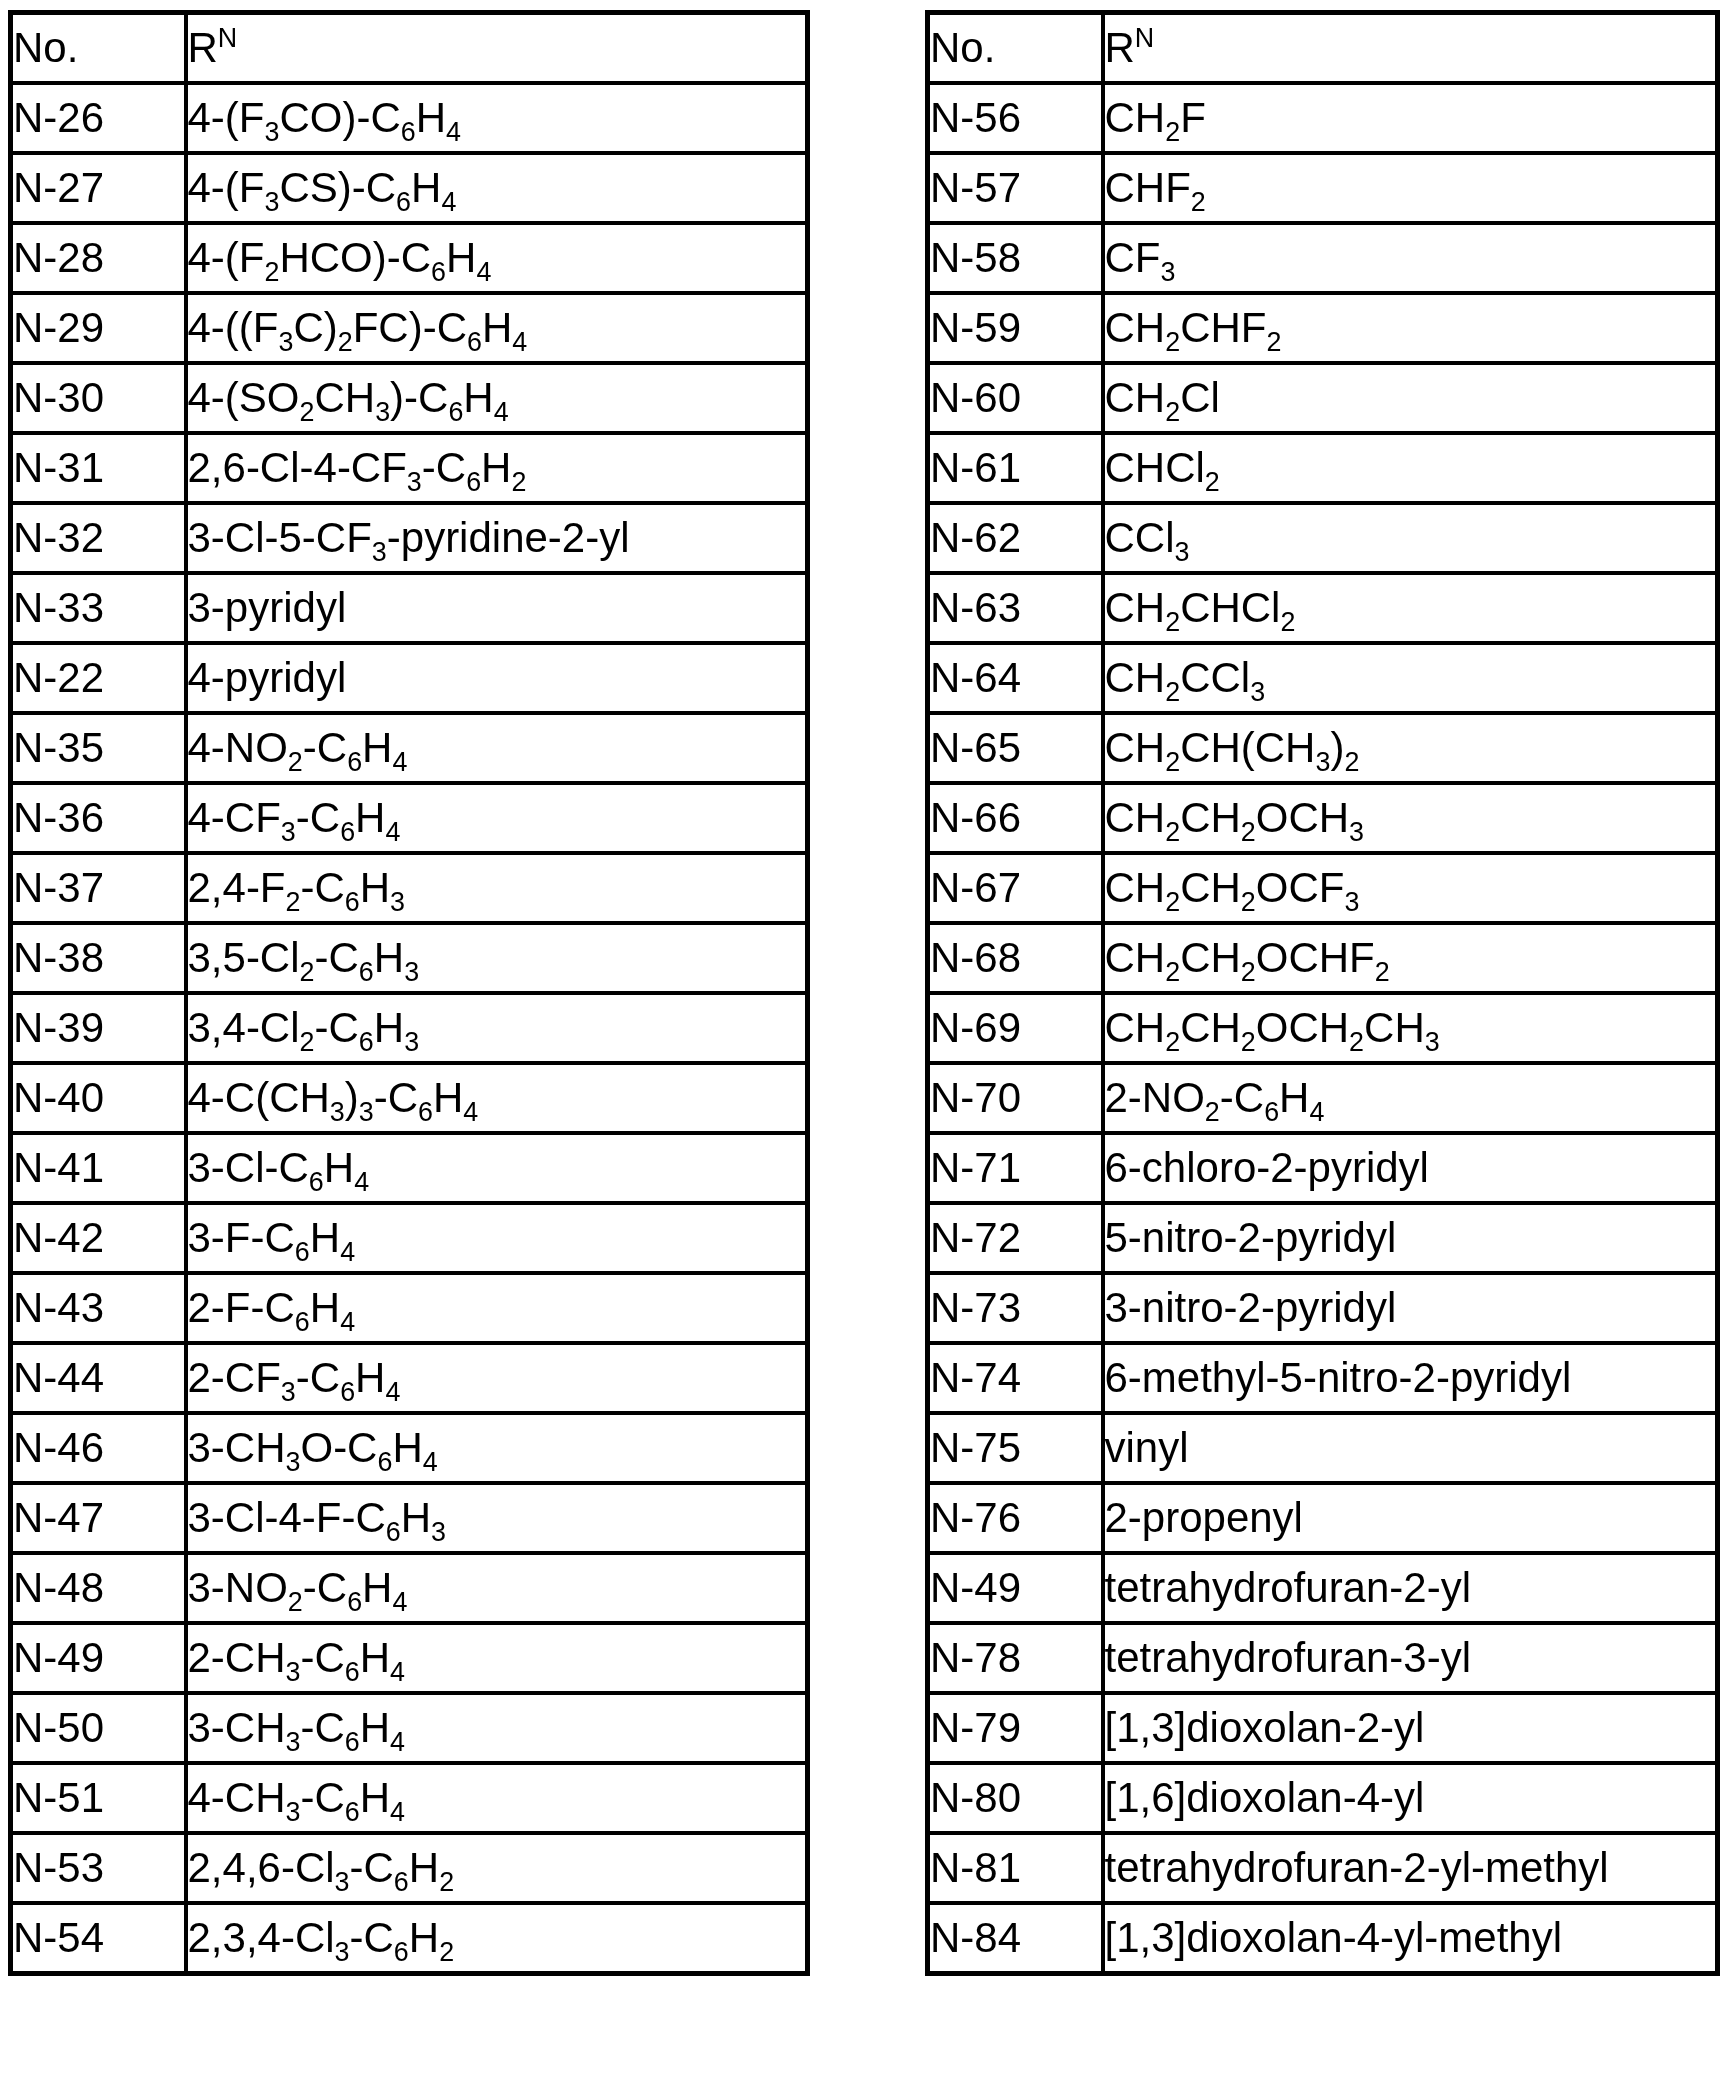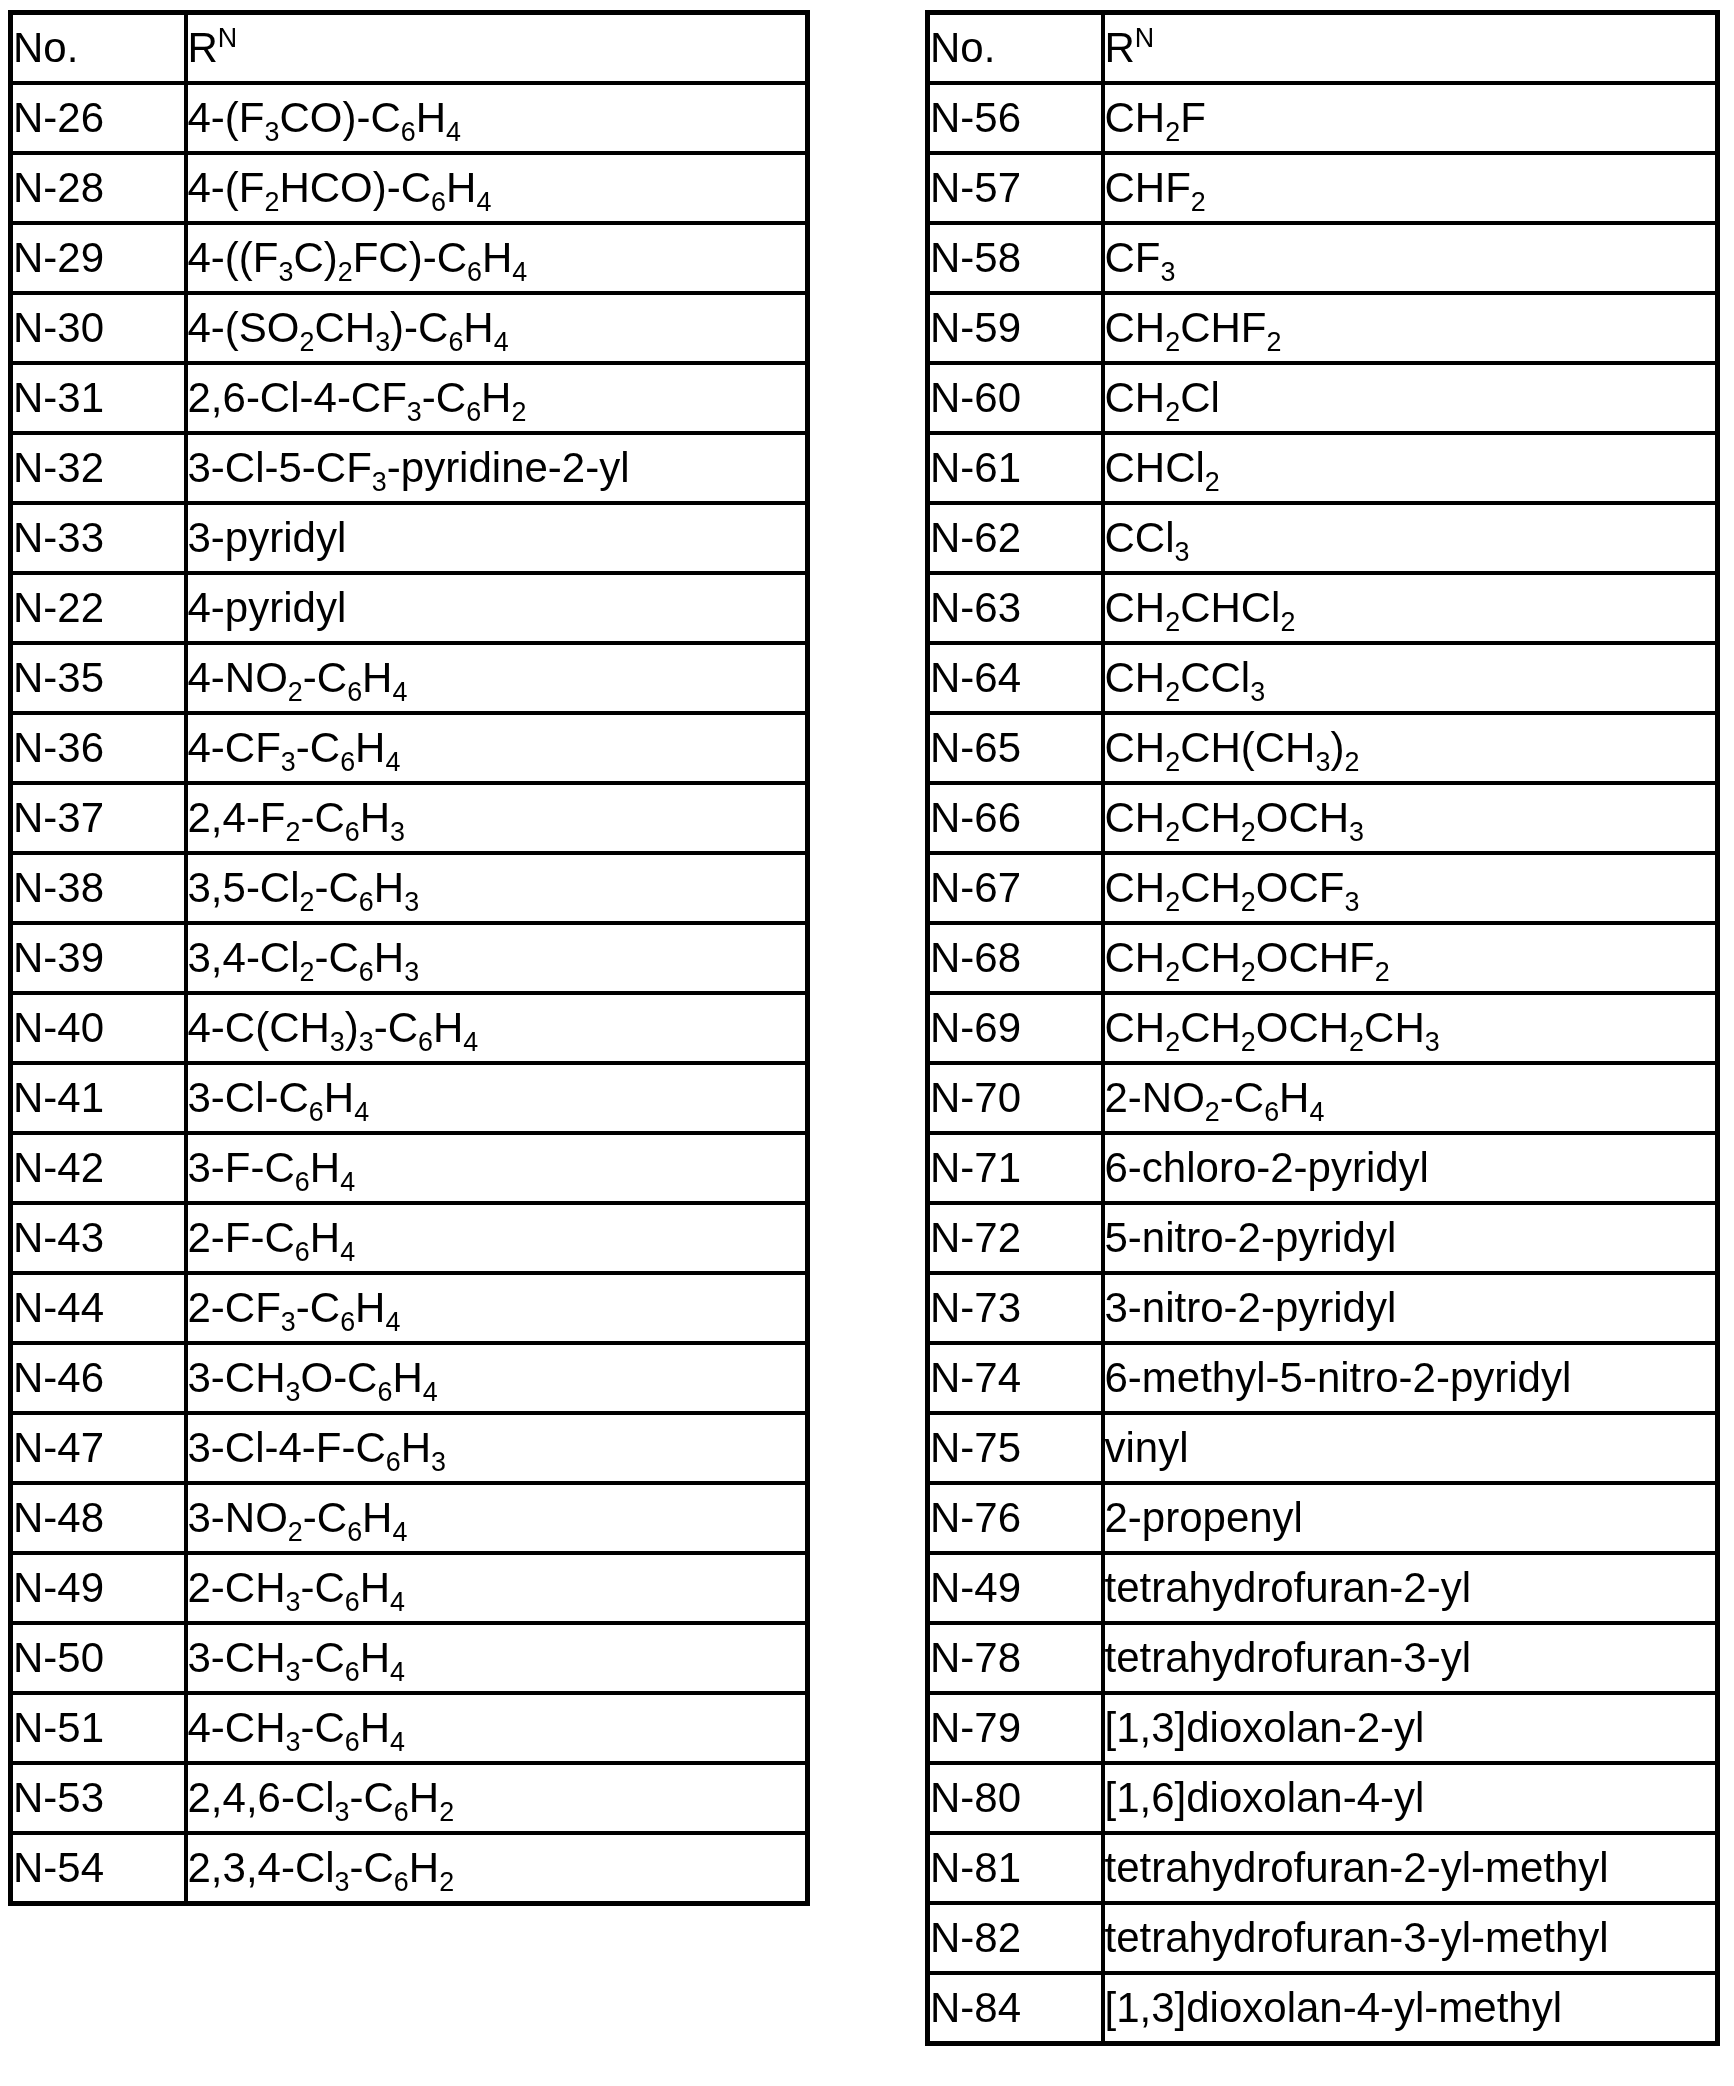--- a/index.html
+++ b/index.html
@@ -56,20 +56,24 @@
         <th class="col-no">No.</th>
         <th class="col-rn">R<sup>N</sup></th>
       </tr>
     </thead>
     <tbody>
         <tr>
           <td class="col-no">N-26</td>
           <td class="col-rn">4-(F<sub>3</sub>CO)-C<sub>6</sub>H<sub>4</sub></td>
         </tr>
         <tr>
+          <td class="col-no">N-27</td>
+          <td class="col-rn">4-(F<sub>3</sub>CS)-C<sub>6</sub>H<sub>4</sub></td>
+        </tr>
+        <tr>
           <td class="col-no">N-28</td>
           <td class="col-rn">4-(F<sub>2</sub>HCO)-C<sub>6</sub>H<sub>4</sub></td>
         </tr>
         <tr>
           <td class="col-no">N-29</td>
           <td class="col-rn">4-((F<sub>3</sub>C)<sub>2</sub>FC)-C<sub>6</sub>H<sub>4</sub></td>
         </tr>
         <tr>
           <td class="col-no">N-30</td>
           <td class="col-rn">4-(SO<sub>2</sub>CH<sub>3</sub>)-C<sub>6</sub>H<sub>4</sub></td>
@@ -275,23 +279,19 @@
         </tr>
         <tr>
           <td class="col-no">N-80</td>
           <td class="col-rn">[1,6]dioxolan-4-yl</td>
         </tr>
         <tr>
           <td class="col-no">N-81</td>
           <td class="col-rn">tetrahydrofuran-2-yl-methyl</td>
         </tr>
         <tr>
-          <td class="col-no">N-82</td>
-          <td class="col-rn">tetrahydrofuran-3-yl-methyl</td>
-        </tr>
-        <tr>
           <td class="col-no">N-84</td>
           <td class="col-rn">[1,3]dioxolan-4-yl-methyl</td>
         </tr>
       </tbody>
   </table>
 
 </div>
 
 </body></html>

